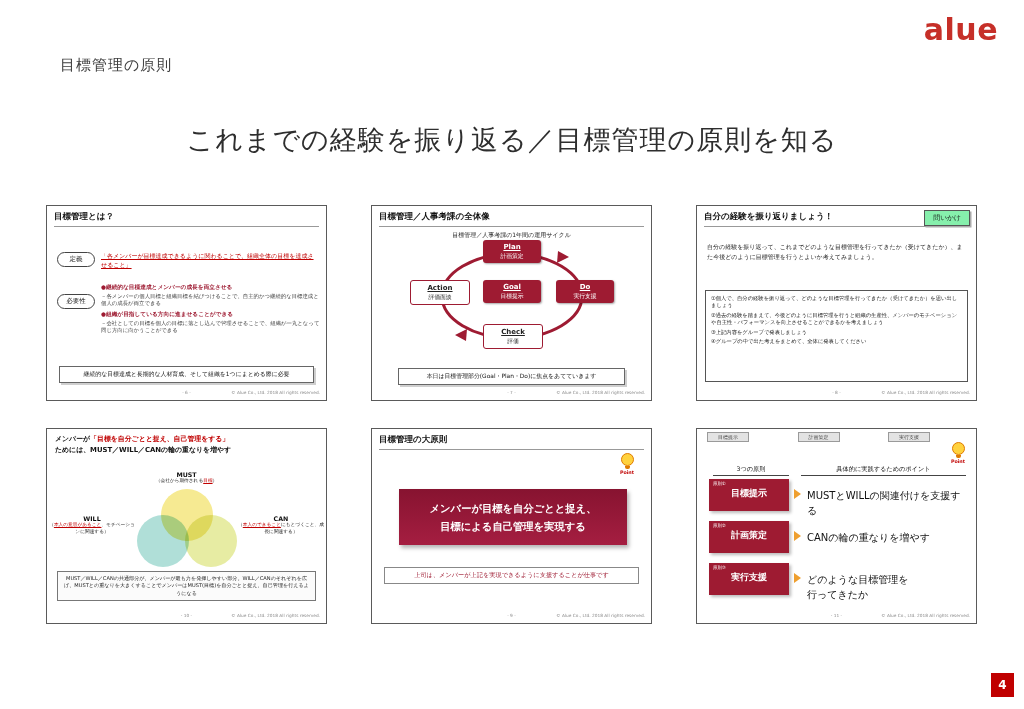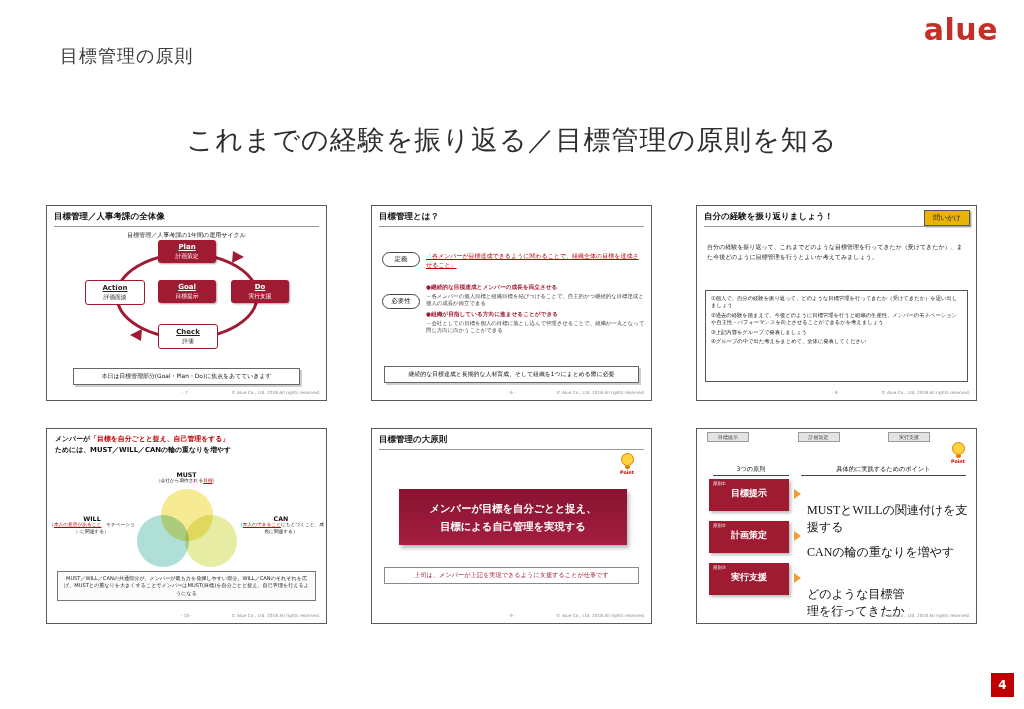--- a/index.html
+++ b/index.html
@@ -1,18 +1,18 @@
 <!DOCTYPE html>
 <html><head>
 <meta charset="utf-8">
 <style>
   html,body{margin:0;padding:0;}
   body{width:1024px;height:709px;background:#ffffff;font-family:"DejaVu Sans","Liberation Sans",sans-serif;position:relative;overflow:hidden;color:#333;}
   .page{position:absolute;inset:0;}
-  .page-title{position:absolute;top:44px;left:60px;font-size:18px;color:#3d3d3d;letter-spacing:1px;font-family:Liberation Mono, monospace;}
+  .page-title{position:absolute;top:56px;left:60px;font-size:15px;color:#3d3d3d;letter-spacing:1px;font-family:Liberation Mono, monospace;}
   .logo{position:absolute;top:12px;right:26px;font-size:30px;font-weight:bold;color:#c62f28;letter-spacing:.5px;}
   .main-heading{position:absolute;top:122px;left:0;width:100%;text-align:center;font-size:27px;color:#2e2e2e;letter-spacing:1px;}
   .slides{position:absolute;top:205px;left:46px;display:grid;grid-template-columns:repeat(3,281px);grid-template-rows:repeat(2,196px);column-gap:44px;row-gap:27px;}
   .slide{position:relative;border:1px solid #5a5a5a;background:#fff;overflow:hidden;}
   .s-title{position:absolute;top:5px;left:7px;right:7px;font-size:8.5px;font-weight:bold;color:#111;padding-bottom:3px;border-bottom:1px solid #999;}
   .s-footer{position:absolute;bottom:2px;left:6px;right:6px;height:8px;font-size:4.3px;color:#8a8a8a;}
   .s-page{position:absolute;left:0;right:0;text-align:center;}
   .s-copy{position:absolute;right:0;top:0;}
   .shadow-box{border:1px solid #666;box-shadow:2px 2px 0 #cfcfcf;background:#fff;}
   
@@ -27,21 +27,21 @@
   .s2-subtitle{position:absolute;top:25px;left:0;width:100%;text-align:center;font-size:6px;color:#222;}
   .cycle{position:absolute;top:34px;left:38px;width:204px;height:112px;}
   .ring{position:absolute;left:0;top:0;width:204px;height:112px;}
   .cbox{position:absolute;width:58px;border-radius:3px;text-align:center;padding:3px 0 2px;}
   .filled{background:#9e1b32;color:#fff;box-shadow:1px 1px 2px rgba(0,0,0,.35);}
   .outline{background:#fff;border:1px solid #9e1b32;color:#222;}
   .cyc-en{font-size:7px;font-weight:bold;text-decoration:underline;}
   .cyc-jp{font-size:5.8px;margin-top:1px;}
   .s2-bottom{position:absolute;left:26px;right:26px;bottom:15px;padding:3px 2px;text-align:center;font-size:5.9px;color:#111;}
   
-  .s3-badge{position:absolute;top:4px;right:6px;border:1px solid #555;box-shadow:1.5px 1.5px 0 #aaa;background:#eab308;font-size:6.8px;padding:2px 8px;color:#111;}
+  .s3-badge{position:absolute;top:4px;right:6px;border:1px solid #555;box-shadow:1.5px 1.5px 0 #aaa;background:#86efac;font-size:6.8px;padding:2px 8px;color:#111;}
   .s3-intro{position:absolute;top:36px;left:10px;right:10px;font-size:6px;line-height:1.6;color:#1a1a1a;}
   .s3-listbox{position:absolute;top:84px;left:8px;right:8px;height:82px;border:1px solid #555;padding:4px 5px;font-size:5.3px;line-height:1.4;color:#1a1a1a;}
   .s3-item{margin-bottom:2px;}
   
   .point-badge{position:absolute;top:24px;right:12px;width:24px;text-align:center;}
   .bulb{width:11px;height:11px;border-radius:50%;background:#ffd23e;border:1px solid #e07b00;margin:0 auto;}
   .bulb-base{width:5px;height:3px;background:#e07b00;margin:0 auto;border-radius:0 0 2px 2px;}
   .point-label{font-size:4.8px;color:#c00000;font-weight:bold;margin-top:1px;}
   .s4-main{position:absolute;top:60px;left:27px;right:24px;height:56px;background:linear-gradient(180deg,#871330,#a51e41);color:#fff;font-weight:bold;font-size:10.3px;text-align:center;display:flex;flex-direction:column;justify-content:center;line-height:1.75;box-shadow:2px 3px 4px #b5b5b5;}
   .s4-bottom{position:absolute;top:138px;left:12px;right:12px;border:1px solid #888;padding:3px 2px;text-align:center;font-size:6.2px;color:#9e1b32;}
@@ -64,35 +64,53 @@
   .s6-tabs{position:absolute;top:3px;left:10px;right:46px;display:flex;justify-content:space-between;}
   .s6-tab{background:#e3e3e3;border:1px solid #9a9a9a;font-size:5px;color:#444;padding:1px 10px;}
   .s6-title{position:absolute;top:15px;left:7px;right:7px;font-size:7.3px;font-weight:bold;color:#111;padding-bottom:3px;border-bottom:1px solid #999;}
   .s6-col1{position:absolute;top:36px;left:16px;width:76px;text-align:center;font-size:6.2px;color:#111;border-bottom:1px solid #444;padding-bottom:1px;}
   .s6-col2{position:absolute;top:36px;left:104px;right:10px;text-align:center;font-size:6.2px;color:#111;border-bottom:1px solid #444;padding-bottom:1px;}
   .p-row{position:absolute;left:12px;right:6px;height:32px;}
   .p-box{position:absolute;left:0;top:0;width:80px;height:32px;background:#9e1b32;color:#fff;box-shadow:2px 2px 3px #bbb;}
   .p-tag{font-size:4.4px;padding:2px 0 0 4px;}
   .p-name{font-size:9px;font-weight:bold;text-align:center;margin-top:1px;}
   .p-arrow{position:absolute;left:85px;top:10px;width:0;height:0;border-left:7px solid #ef9f2f;border-top:5px solid transparent;border-bottom:5px solid transparent;}
-  .p-text{position:absolute;left:98px;top:23px;right:0;font-size:12px;color:#111;line-height:1.45;font-family:Liberation Serif, serif;}
+  .p-text{position:absolute;left:98px;top:10px;right:0;font-size:10px;color:#111;line-height:1.45;}
   
   .page-footer{position:absolute;bottom:13px;left:0;width:100%;text-align:center;font-size:11px;font-weight:bold;color:#1a1a1a;}
   .page-number-badge{position:absolute;right:10px;bottom:12px;width:23px;height:24px;background:#c00000;color:#fff;display:flex;align-items:center;justify-content:center;font-size:12px;font-weight:bold;}
 </style>
 </head>
 <body>
 
 <div class="page">
 
   <div class="page-title">目標管理の原則</div>
   <div class="logo">alue</div>
   <div class="main-heading">これまでの経験を振り返る／目標管理の原則を知る</div>
 
   <div class="slides">
+
+    <div class="slide">
+      <div class="s-title">目標管理とは？</div>
+      <div class="oval" style="top:46px;">定義</div>
+      <div class="s1-def">「各メンバーが目標達成できるように関わることで、組織全体の目標を達成させること」</div>
+      <div class="oval" style="top:88px;">必要性</div>
+      <div class="s1-bullets">
+        <div class="b-head">●継続的な目標達成とメンバーの成長を両立させる</div>
+        <div class="b-sub">－各メンバーの個人目標と組織目標を結びつけることで、自主的かつ継続的な目標達成と個人の成長が両立できる</div>
+        <div class="b-head">●組織が目指している方向に進ませることができる</div>
+        <div class="b-sub">－会社としての目標を個人の目標に落とし込んで管理させることで、組織が一丸となって同じ方向に向かうことができる</div>
+      </div>
+      <div class="s1-bottom shadow-box">継続的な目標達成と長期的な人材育成、そして組織を1つにまとめる際に必要</div>
+      <div class="s-footer">
+        <span class="s-page">- 6 -</span>
+        <span class="s-copy">© Alue Co., Ltd. 2018 All rights reserved.</span>
+      </div>
+    </div>
 
     <div class="slide">
       <div class="s-title">目標管理／人事考課の全体像</div>
       <div class="s2-subtitle">目標管理／人事考課の1年間の運用サイクル</div>
       <div class="cycle">
         <svg class="ring" viewBox="0 0 204 112">
           <ellipse cx="102" cy="56" rx="70" ry="42" fill="none" stroke="#9e1b32" stroke-width="3"></ellipse>
           <polygon points="148,11 159,17 147,23" fill="#9e1b32"></polygon>
           <polygon points="56,101 45,95 57,89" fill="#9e1b32"></polygon>
         </svg>
@@ -118,38 +136,20 @@
         </div>
       </div>
       <div class="s2-bottom shadow-box">本日は目標管理部分(Goal・Plan・Do)に焦点をあてていきます</div>
       <div class="s-footer">
         <span class="s-page">- 7 -</span>
         <span class="s-copy">© Alue Co., Ltd. 2018 All rights reserved.</span>
       </div>
     </div>
 
     <div class="slide">
-      <div class="s-title">目標管理とは？</div>
-      <div class="oval" style="top:46px;">定義</div>
-      <div class="s1-def">「各メンバーが目標達成できるように関わることで、組織全体の目標を達成させること」</div>
-      <div class="oval" style="top:88px;">必要性</div>
-      <div class="s1-bullets">
-        <div class="b-head">●継続的な目標達成とメンバーの成長を両立させる</div>
-        <div class="b-sub">－各メンバーの個人目標と組織目標を結びつけることで、自主的かつ継続的な目標達成と個人の成長が両立できる</div>
-        <div class="b-head">●組織が目指している方向に進ませることができる</div>
-        <div class="b-sub">－会社としての目標を個人の目標に落とし込んで管理させることで、組織が一丸となって同じ方向に向かうことができる</div>
-      </div>
-      <div class="s1-bottom shadow-box">継続的な目標達成と長期的な人材育成、そして組織を1つにまとめる際に必要</div>
-      <div class="s-footer">
-        <span class="s-page">- 6 -</span>
-        <span class="s-copy">© Alue Co., Ltd. 2018 All rights reserved.</span>
-      </div>
-    </div>
-
-    <div class="slide">
       <div class="s-title" style="right:70px;border-bottom:none;">自分の経験を振り返りましょう！</div>
       <div style="position:absolute;top:20px;left:7px;right:7px;border-bottom:1px solid #999;"></div>
       <div class="s3-badge">問いかけ</div>
       <div class="s3-intro">自分の経験を振り返って、これまでどのような目標管理を行ってきたか（受けてきたか）、また今後どのように目標管理を行うとよいか考えてみましょう。</div>
       <div class="s3-listbox">
         <div class="s3-item">①個人で、自分の経験を振り返って、どのような目標管理を行ってきたか（受けてきたか）を思い出しましょう</div>
         <div class="s3-item">②過去の経験を踏まえて、今後どのように目標管理を行うと組織の生産性、メンバーのモチベーションや自主性・パフォーマンスを向上させることができるかを考えましょう</div>
         <div class="s3-item">③上記内容をグループで発表しましょう</div>
         <div class="s3-item">④グループの中で出た考えをまとめて、全体に発表してください</div>
       </div>

